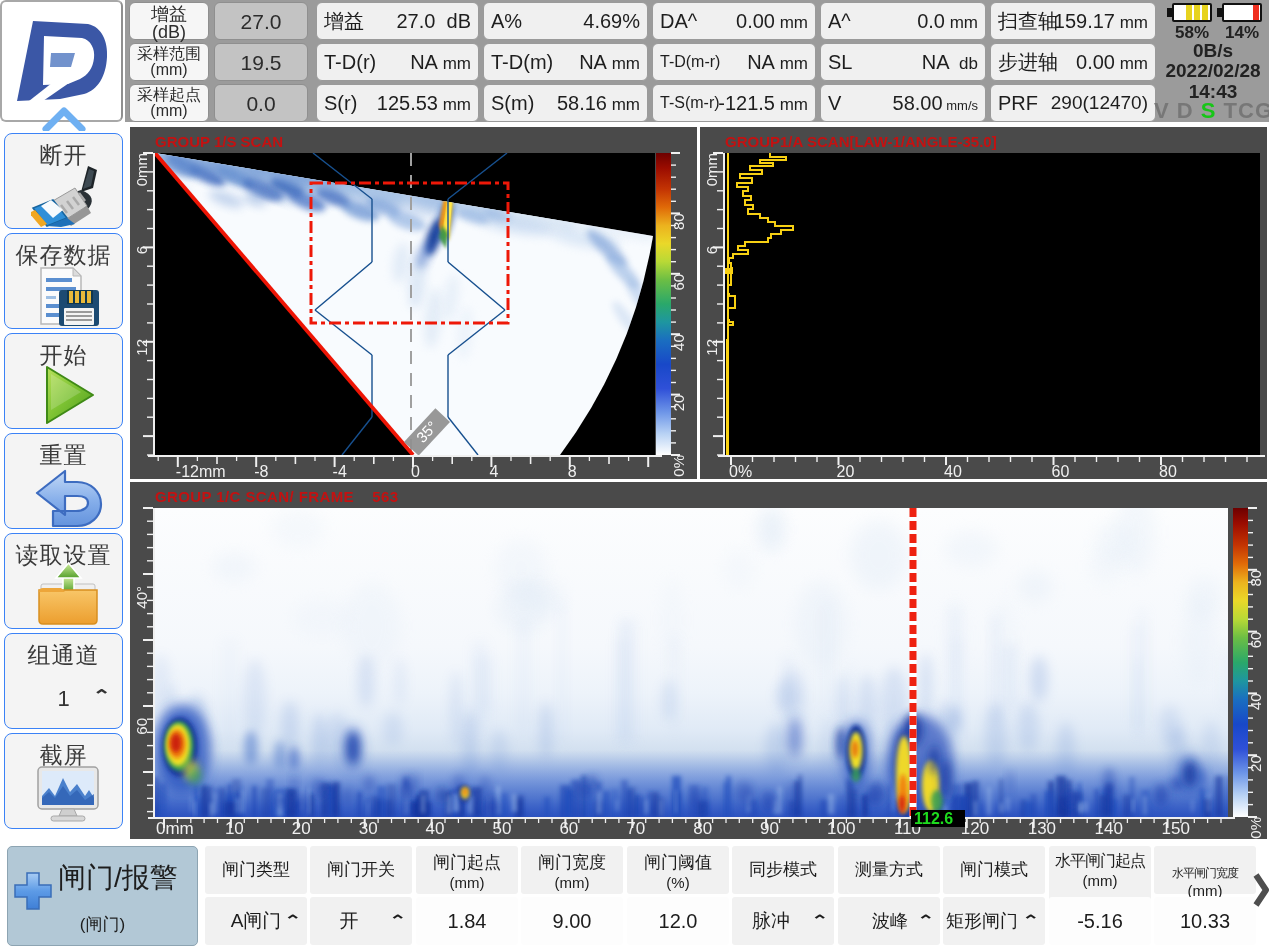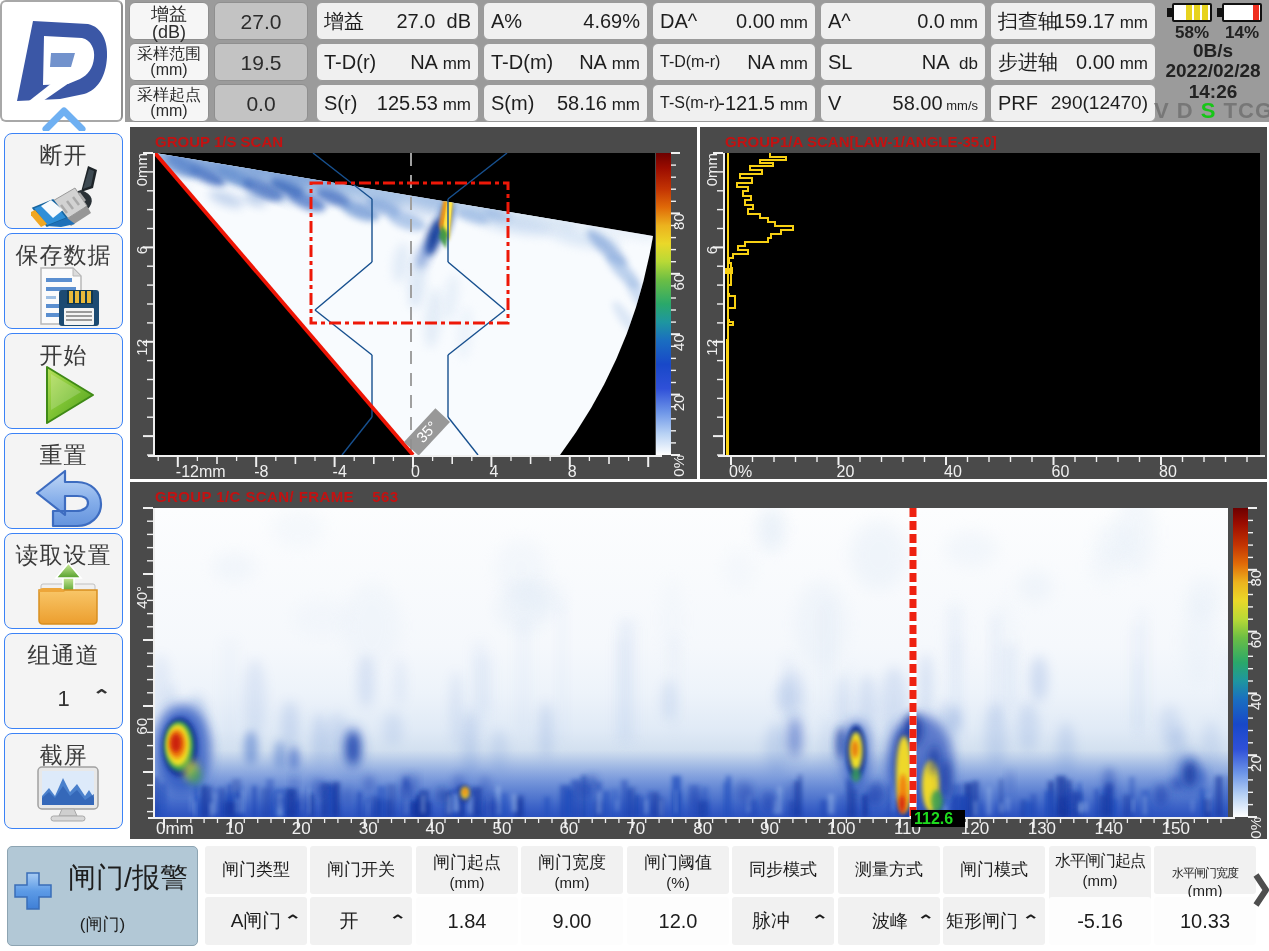--- a/index.html
+++ b/index.html
@@ -101,21 +101,21 @@
     <div style="position:absolute;left:1186px;top:5px;width:6px;height:15px;background:#e7d31f;"></div>
     <div style="position:absolute;left:1194px;top:5px;width:6px;height:15px;background:#e7d31f;"></div>
     <div style="position:absolute;left:1202px;top:5px;width:6px;height:15px;background:#e7d31f;"></div>
 <div style="position:absolute;left:1222px;top:3px;width:40px;height:19px;background:#fff;border:2px solid #111;border-radius:2px;box-sizing:border-box;"></div>
     <div style="position:absolute;left:1217px;top:8px;width:5px;height:9px;background:#111;"></div>
     <div style="position:absolute;left:1253px;top:5px;width:6px;height:15px;background:#f03020;"></div>
 <div style="position:absolute;left:1168px;top:23px;width:48px;text-align:center;font-size:17px;font-weight:bold;color:#222;">58%</div>
 <div style="position:absolute;left:1218px;top:23px;width:48px;text-align:center;font-size:17px;font-weight:bold;color:#222;">14%</div>
 <div style="position:absolute;left:1160px;top:40px;width:106px;text-align:center;font-size:19px;font-weight:bold;color:#222;">0B/s</div>
 <div style="position:absolute;left:1158px;top:60px;width:110px;text-align:center;font-size:19px;font-weight:bold;color:#222;">2022/02/28</div>
-<div style="position:absolute;left:1160px;top:81px;width:106px;text-align:center;font-size:19px;font-weight:bold;color:#222;">14:26</div>
+<div style="position:absolute;left:1160px;top:81px;width:106px;text-align:center;font-size:19px;font-weight:bold;color:#222;">14:43</div>
 <div style="position:absolute;left:1154px;top:98px;width:115px;text-align:center;font-size:22px;font-weight:bold;color:#777777;letter-spacing:1px;white-space:nowrap;">V D <span style="color:#17c617;">S</span> TCG</div>
 <div style="position:absolute;left:0px;top:0px;width:123px;height:122px;border:2px solid #a8a8a8;border-right:2px solid #8f8f8f;border-radius:6px;box-sizing:border-box;background:#fff;"></div>
     <svg class="abs" style="left:0px;top:0px;" width="125" height="125" viewBox="0 0 125 125">
       <path fill="#3b57a6" d="M33,21 L88,24 C102,27 108,42 107,57 C106,76 98,90 84,94 L60,99 L17,101 Z"></path>
       <path fill="#ffffff" d="M44,36 L82,38 C91,40 95,49 94,58 C93,68 88,75 80,79 L68,84 L43,85 Z"></path>
       <path fill="#ffffff" d="M29,101 L43,101 L69,83 L57,79 Z"></path>
       <path fill="#7292cc" d="M51,53 L75,53 L71,67 L50,67 Z"></path>
     </svg>
 <div class="sbtn" style="top:133px;">
       <div class="t">断开</div>
@@ -1026,21 +1026,21 @@
 <svg class="abs" style="left:12px;top:870px;" width="42" height="42" viewBox="0 0 42 42">
       <defs>
         <linearGradient id="plg" x1="0" y1="0" x2="0" y2="1">
           <stop offset="0" stop-color="#a8ccf4"></stop>
           <stop offset="0.5" stop-color="#5d9be6"></stop>
           <stop offset="1" stop-color="#3f7fd6"></stop>
         </linearGradient>
       </defs>
       <path d="M15 3 h12 v12 h12 v12 h-12 v12 h-12 v-12 h-12 v-12 h12 Z" fill="url(#plg)" stroke="#3a6db8" stroke-width="1.5"></path>
     </svg>
-<div style="position:absolute;left:58px;top:859px;width:140px;text-align:center;font-size:28px;color:#1d1d1d;">闸门/报警</div>
+<div style="position:absolute;left:58px;top:859px;width:140px;font-size:28px;color:#1d1d1d;">闸门/报警</div>
 <div style="position:absolute;left:7px;top:913px;width:191px;text-align:center;font-size:17px;color:#1d1d1d;">(闸门)</div>
 <div class="bcell" style="left:205px;top:846px;width:102px;height:48px;font-size:17px;line-height:48px;">闸门类型</div>
 <div class="bcell" style="left:205px;top:897px;width:102px;height:48px;">
       <span style="position:absolute;left:0;right:24px;top:0;bottom:0;line-height:48px;font-size:19px;text-align:center;padding-left:24px;">A闸门</span>
       <span style="position:absolute;right:8px;top:15px;font-size:14px;font-weight:bold;transform:scaleX(1.5);">⌃</span>
     </div>
 <div class="bcell" style="left:310px;top:846px;width:102px;height:48px;font-size:17px;line-height:48px;">闸门开关</div>
 <div class="bcell" style="left:310px;top:897px;width:102px;height:48px;">
       <span style="position:absolute;left:0;right:24px;top:0;bottom:0;line-height:48px;font-size:19px;text-align:center;">开</span>
       <span style="position:absolute;right:8px;top:15px;font-size:14px;font-weight:bold;transform:scaleX(1.5);">⌃</span>

